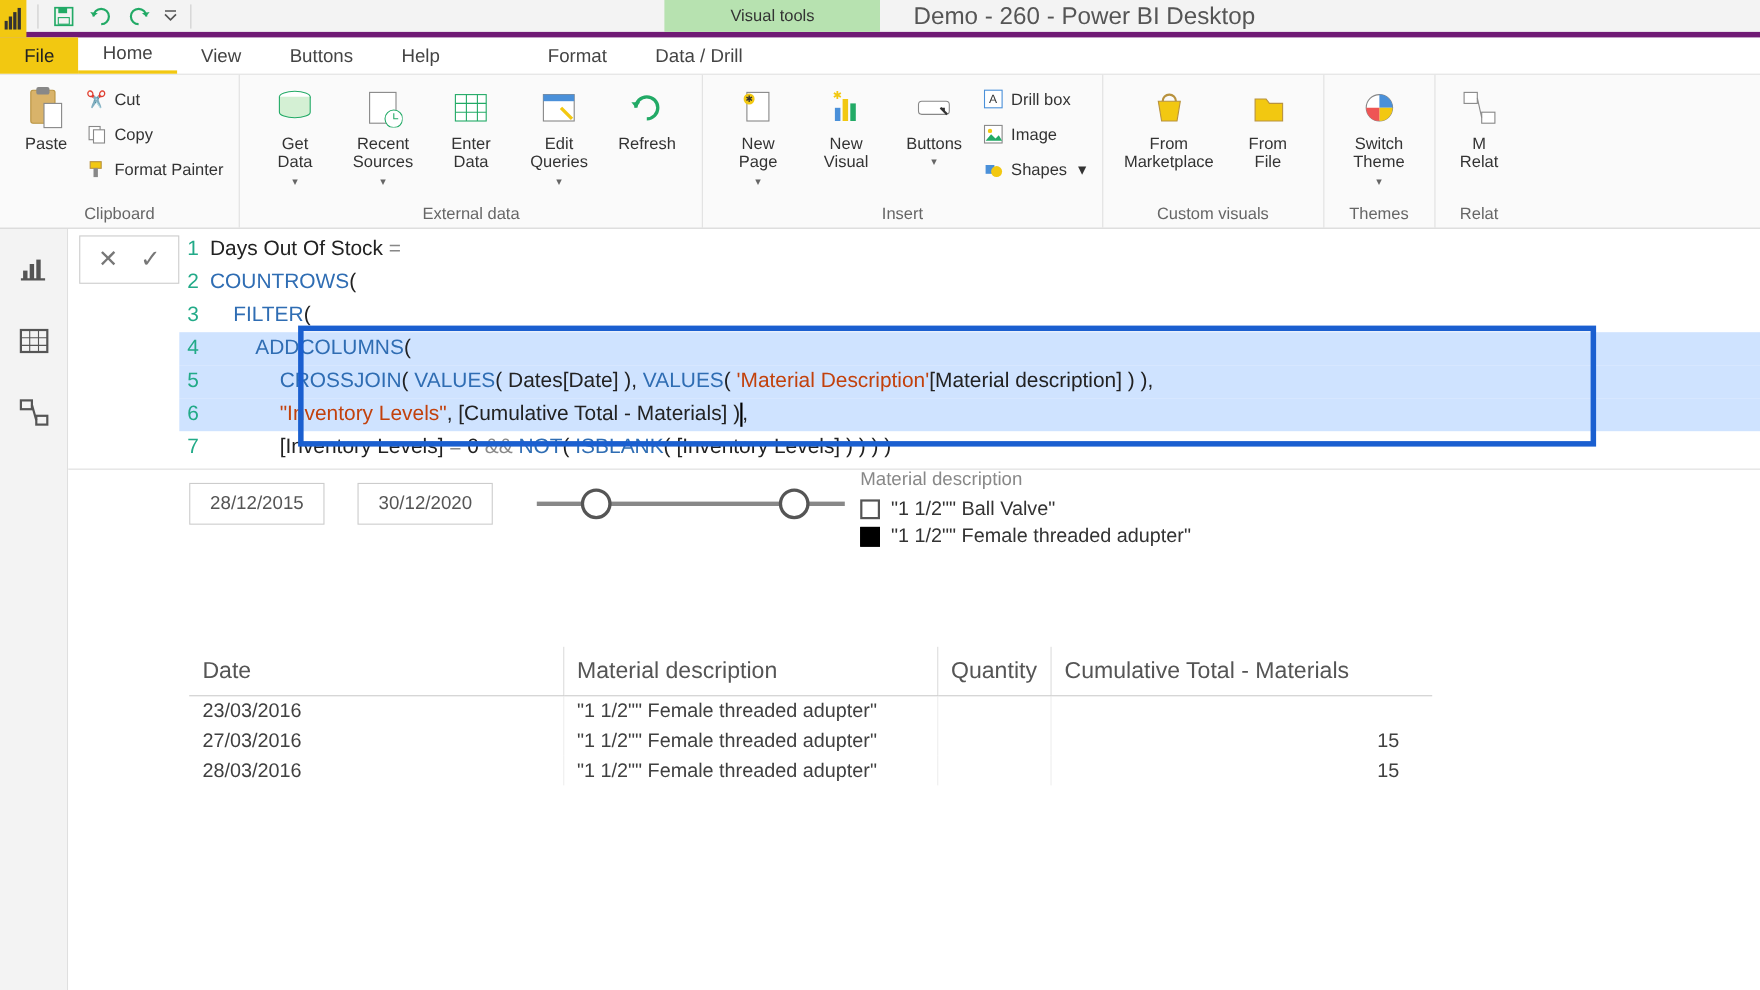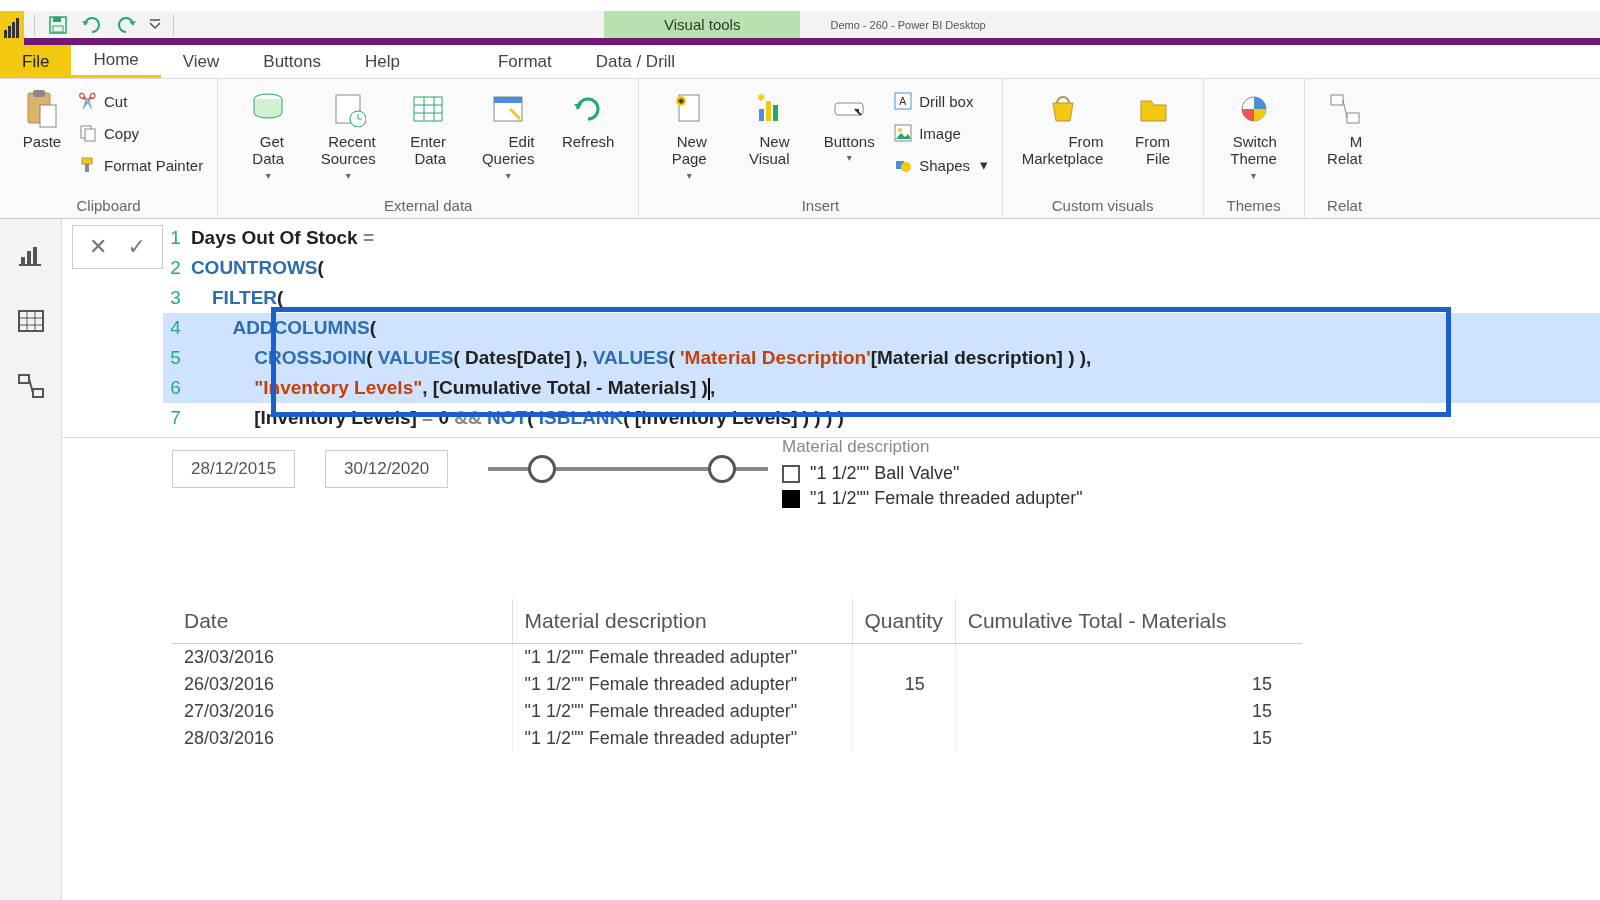--- a/index.html
+++ b/index.html
@@ -1,41 +1,41 @@
 <!DOCTYPE html>
 <html><head>
 <meta charset="utf-8">
 <style>
 * { box-sizing: border-box; margin: 0; padding: 0; font-family: "Segoe UI", Arial, sans-serif; }
 body { background: #fff; width: 1600px; height: 900px; overflow: hidden; }
 
 
-.titlebar { display: flex; align-items: stretch; height: 34px; background: #f3f3f3; border-bottom: 7px solid #701a75; margin-top: 11px; }
+.titlebar { display: flex; align-items: stretch; height: 34px; background: #f3f3f3; border-bottom: 5px solid #701a75; }
 .titlebar .appicon { width: 24px; height: 34px; background: #f2c811; display: flex; align-items: center; justify-content: center; }
 .titlebar .appicon svg { width: 16px; height: 20px; }
 .titlebar .qat { display: flex; align-items: center; padding: 0 6px; gap: 4px; }
 .titlebar .qat .qbtn { width: 30px; height: 28px; display: flex; align-items: center; justify-content: center; cursor: pointer; }
 .titlebar .qat .sep { width: 1px; height: 22px; background: #ccc; margin: 0 4px; }
 .titlebar .contextual { margin-left: 420px; display: flex; flex-direction: column; align-items: center; justify-content: center; background: #b7e2b0; padding: 0 60px; font-size: 15px; color: #333; }
-.titlebar .wintitle { flex: 1; display: flex; align-items: center; padding-left: 30px; font-size: 11px; color: #555; }
+.titlebar .wintitle { flex: 1; display: flex; align-items: center; padding-left: 30px; font-size: 22px; color: #555; }
 
 
 .tabs { display: flex; align-items: stretch; height: 34px; border-bottom: 1px solid #ddd; }
 .tabs .tab { padding: 0 22px; display: flex; align-items: center; font-size: 17px; color: #444; cursor: pointer; }
 .tabs .tab.file { background: #f2c811; color: #222; font-weight: 500; }
 .tabs .tab.active { border-bottom: 3px solid #f2c811; }
 
 
 .ribbon { display: flex; align-items: stretch; height: 140px; border-bottom: 1px solid #ccc; background: #fafafa; }
 .group { display: flex; flex-direction: column; border-right: 1px solid #e0e0e0; padding: 4px 10px 0 10px; }
 .group .row { display: flex; align-items: flex-start; flex: 1; }
 .group .label { text-align: center; font-size: 15px; color: #666; padding: 2px 0 4px 0; }
 .bigbtn { display: flex; flex-direction: column; align-items: center; justify-content: flex-start; width: 80px; padding-top: 6px; cursor: pointer; }
 .bigbtn .ic { width: 40px; height: 40px; display: flex; align-items: center; justify-content: center; }
-.bigbtn .lbl { font-size: 15px; color: #333; text-align: right; line-height: 1.15; margin-top: 4px; }
+.bigbtn .lbl { font-size: 15px; color: #333; text-align: center; line-height: 1.15; margin-top: 4px; }
 .bigbtn .caret { font-size: 10px; color: #666; margin-top: 2px; }
 .smallbtn { display: flex; align-items: center; gap: 6px; height: 28px; padding: 0 4px; cursor: pointer; font-size: 15px; color: #333; }
 .smallbtn .ic { width: 20px; height: 20px; display: flex; align-items: center; justify-content: center; }
 .stack { display: flex; flex-direction: column; justify-content: flex-start; padding-top: 4px; gap: 4px; }
 
 
 .main { display: flex; height: calc(900px - 34px - 34px - 140px); }
 .leftnav { width: 62px; background: #f3f3f3; border-right: 1px solid #ddd; display: flex; flex-direction: column; align-items: center; padding-top: 18px; gap: 30px; }
 .leftnav .navbtn { width: 36px; height: 36px; display: flex; align-items: center; justify-content: center; cursor: pointer; }
 
@@ -43,21 +43,21 @@
 .canvas { flex: 1; position: relative; background: #fff; }
 
 
 .formulabar { display: flex; align-items: flex-start; border-bottom: 1px solid #ddd; }
 .formulabar .controls { display: flex; align-items: center; gap: 8px; padding: 8px 10px; border: 1px solid #ccc; margin: 6px 0 0 10px; background:#fff; }
 .formulabar .controls .x { font-size: 22px; color: #777; cursor: pointer; padding:0 6px;}
 .formulabar .controls .chk { font-size: 22px; color: #777; cursor: pointer; padding:0 6px;}
 .code { font-family: Consolas, monospace; font-size: 19px; line-height: 30px; padding: 4px 0 4px 0; position: relative; flex:1;}
 .codeline { display: flex; }
 .gutter { width: 28px; text-align: right; color: #2a8; padding-right: 10px; user-select: none; }
-.codetxt { white-space: pre; font-weight: bold; }
+.codetxt { white-space: pre; }
 .kw-plain { color: #222; }
 .kw-func { color: #2f6db3; }
 .kw-str { color: #c2410c; }
 .kw-op { color: #888; }
 .codeline.sel { background: #cfe3ff; }
 .highlight-box { position: absolute; border: 5px solid #1a5fd0; pointer-events: none; }
 
 
 .slicer-area { position: absolute; top: 230px; left: 110px; display:flex; gap: 30px; align-items:center;}
 .datebox { border: 1px solid #ccc; padding: 8px 18px; font-size: 17px; color: #555; background:#fff;}
@@ -479,26 +479,20 @@
           </tr>
         </thead>
         <tbody id="tblbody">
             <tr>
               <td>23/03/2016</td>
               <td>"1 1/2"" Female threaded adupter"</td>
               <td class="num"></td>
               <td class="num"></td>
             </tr>
             <tr>
-              <td>26/03/2016</td>
-              <td>"1 1/2"" Female threaded adupter"</td>
-              <td class="num">15</td>
-              <td class="num">15</td>
-            </tr>
-            <tr>
               <td>27/03/2016</td>
               <td>"1 1/2"" Female threaded adupter"</td>
               <td class="num"></td>
               <td class="num">15</td>
             </tr>
             <tr>
               <td>28/03/2016</td>
               <td>"1 1/2"" Female threaded adupter"</td>
               <td class="num"></td>
               <td class="num">15</td>

